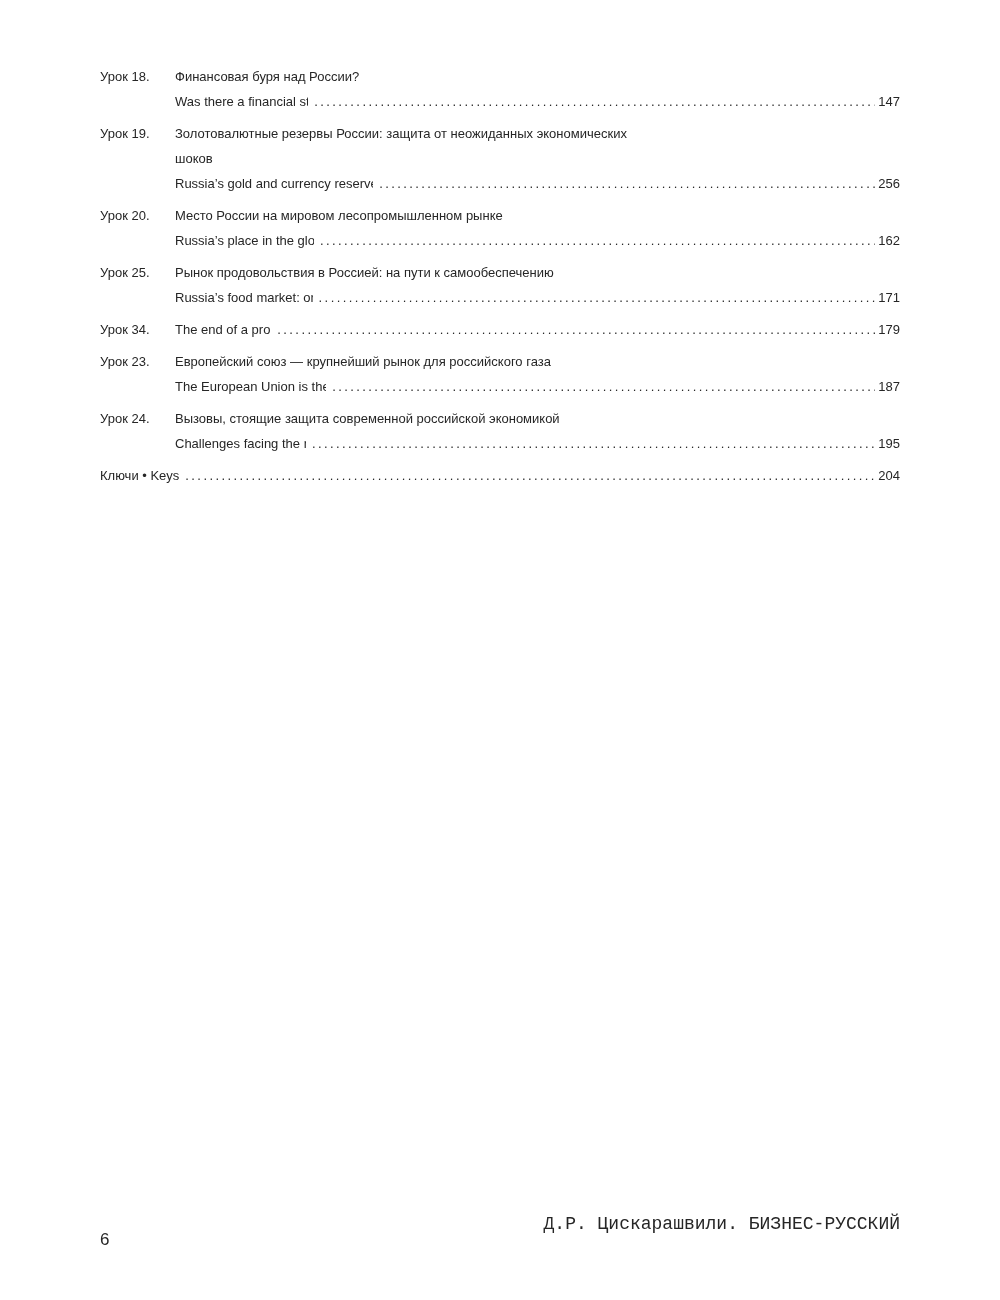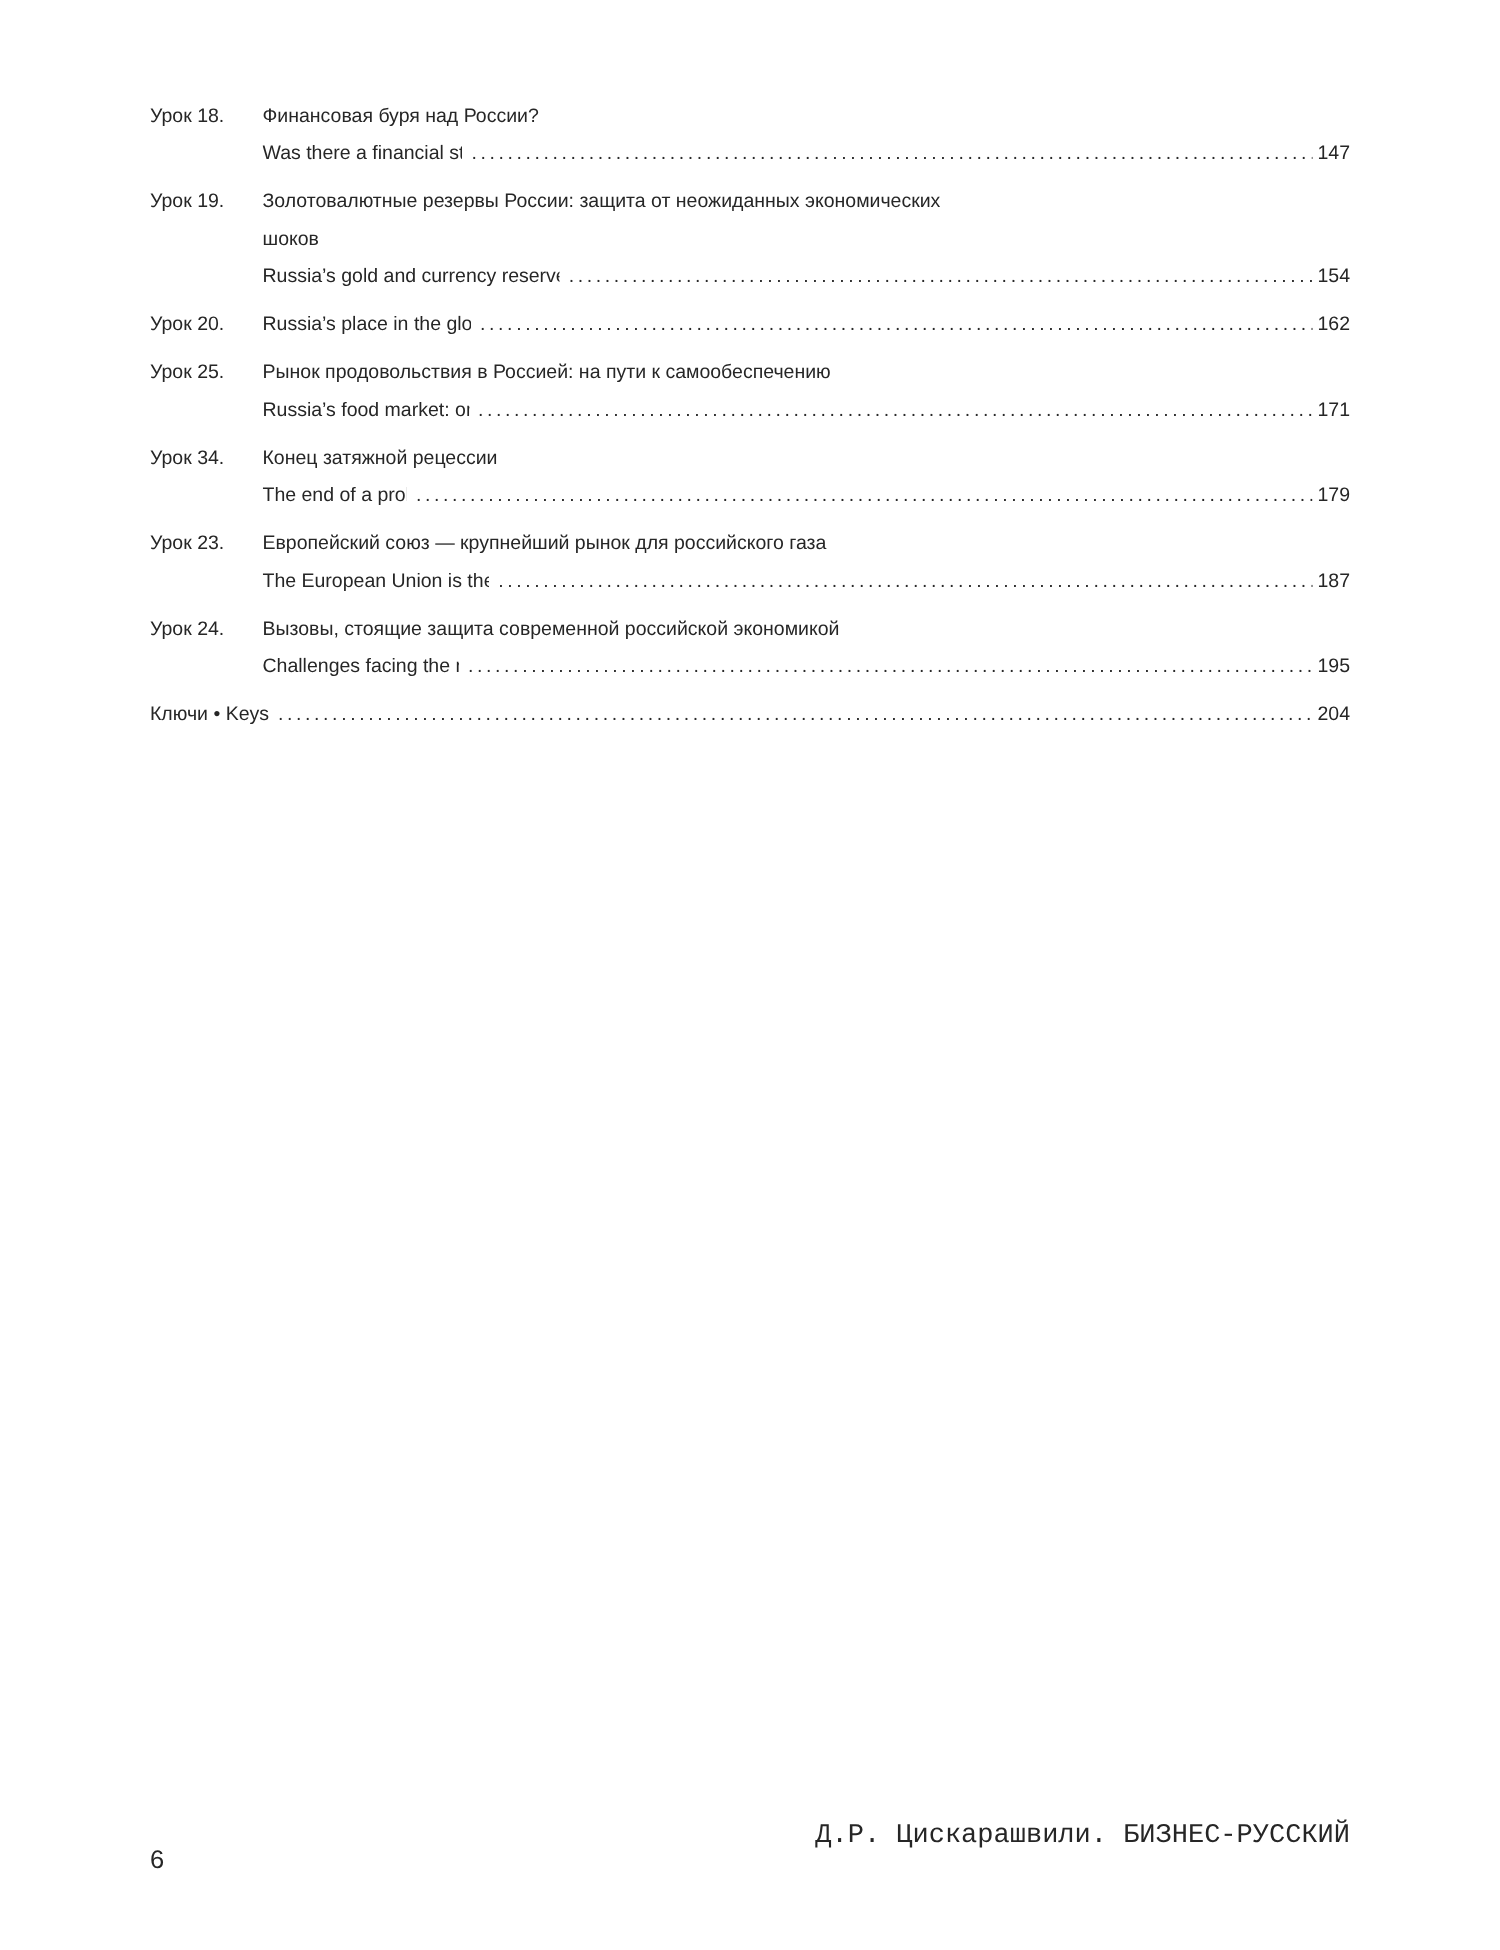--- a/index.html
+++ b/index.html
@@ -85,46 +85,46 @@
       </div>
     </div>
 
     <div class="entry">
       <span class="label">Урок 19.</span>
       <div class="title-ru">Золотовалютные резервы России: защита от неожиданных экономических
 шоков</div>
       <div class="en-line">
         <span class="en-text">Russia’s gold and currency reserves:&nbsp; a safety net for unexpected economic shocks</span>
         <span class="leader"></span>
-        <span class="pagenum">154</span>
+        <span class="pagenum">256</span>
       </div>
     </div>
 
     <div class="entry">
       <span class="label">Урок 20.</span>
+      <div class="title-ru">Место России на мировом лесопромышленном рынке</div>
       <div class="en-line">
         <span class="en-text">Russia’s place in the global timber producing market</span>
         <span class="leader"></span>
         <span class="pagenum">162</span>
       </div>
     </div>
 
     <div class="entry">
       <span class="label">Урок 25.</span>
       <div class="title-ru">Рынок продовольствия в Россией: на пути к самообеспечению</div>
       <div class="en-line">
         <span class="en-text">Russia’s food market: on the road to self-sufficiency</span>
         <span class="leader"></span>
         <span class="pagenum">171</span>
       </div>
     </div>
 
     <div class="entry">
       <span class="label">Урок 34.</span>
-      <div class="title-ru">Конец затяжной рецессии</div>
       <div class="en-line">
         <span class="en-text">The end of a prolonged recession</span>
         <span class="leader"></span>
         <span class="pagenum">179</span>
       </div>
     </div>
 
     <div class="entry">
       <span class="label">Урок 23.</span>
       <div class="title-ru">Европейский союз — крупнейший рынок для российского газа</div>

